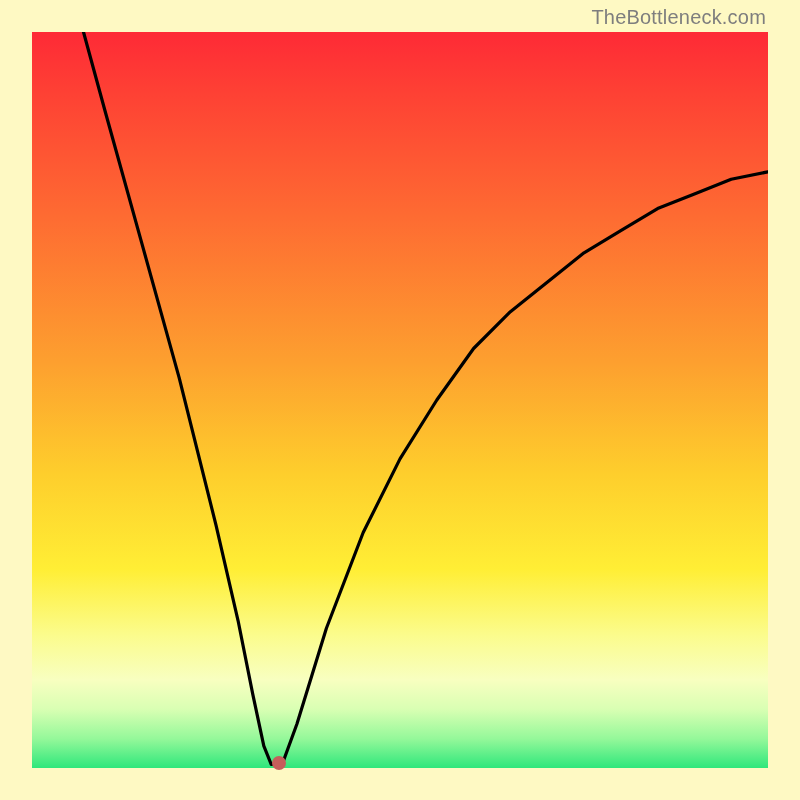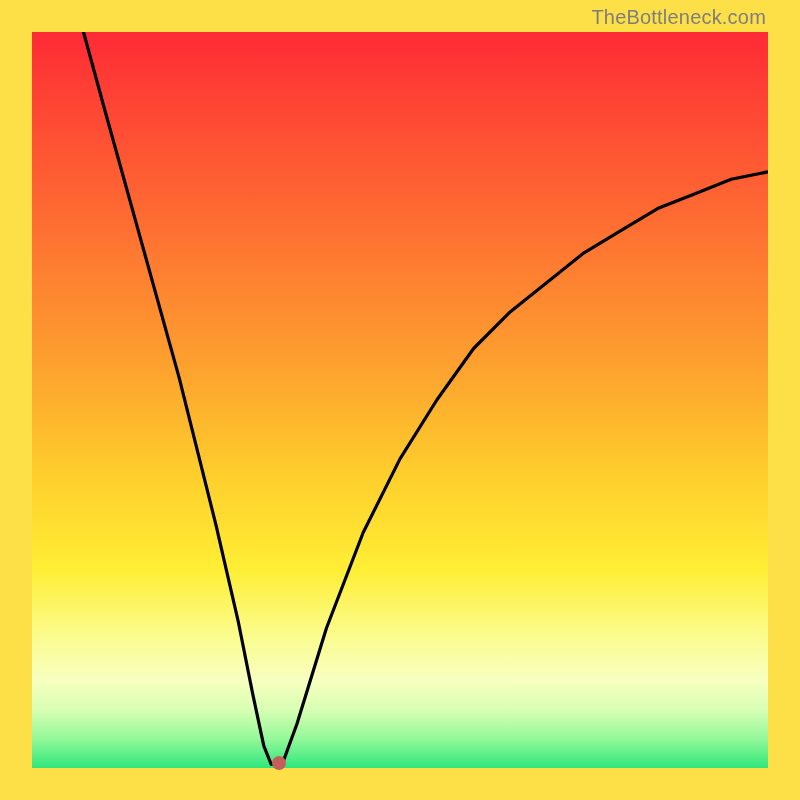--- a/index.html
+++ b/index.html
@@ -7,21 +7,21 @@
     padding: 0;
     width: 800px;
     height: 800px;
     background: #000;
     font-family: Arial, Helvetica, sans-serif;
   }
   .frame {
     position: relative;
     width: 800px;
     height: 800px;
-    background: #fde047;
+    background: #fef9c3;
   }
   .plot-area {
     position: absolute;
     left: 32px;
     top: 32px;
     width: 736px;
     height: 736px;
     
     background: linear-gradient(
       to bottom,

